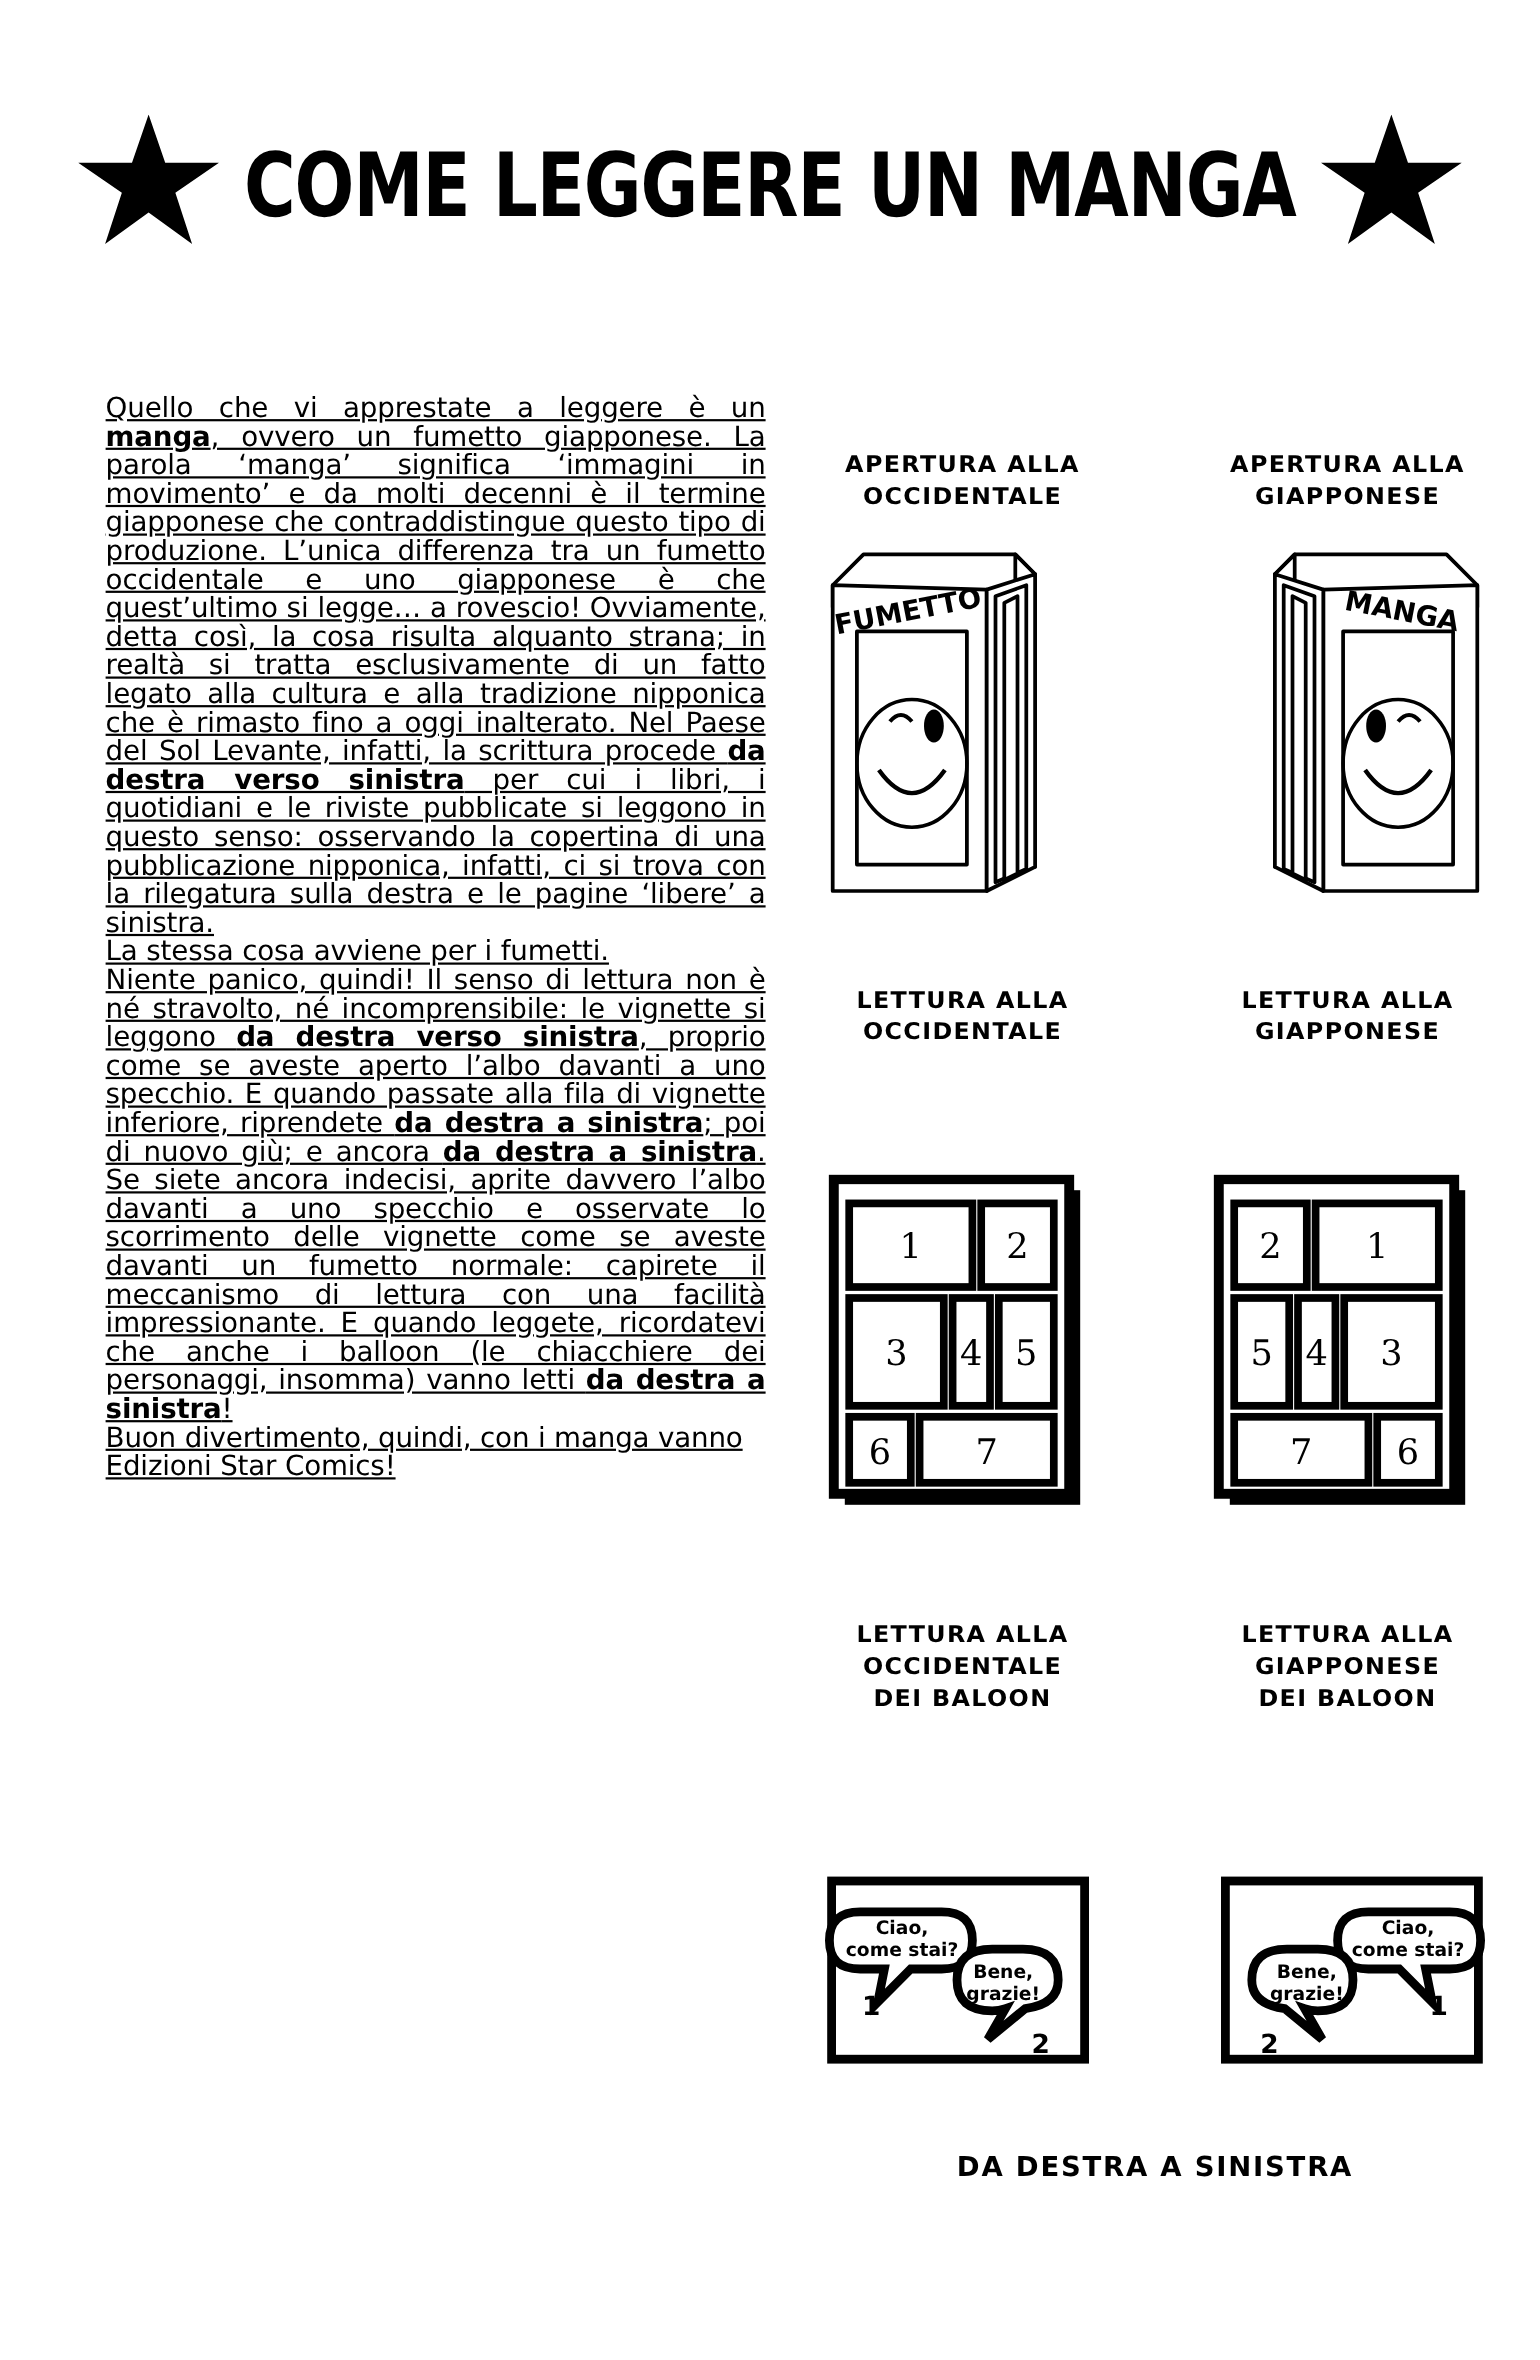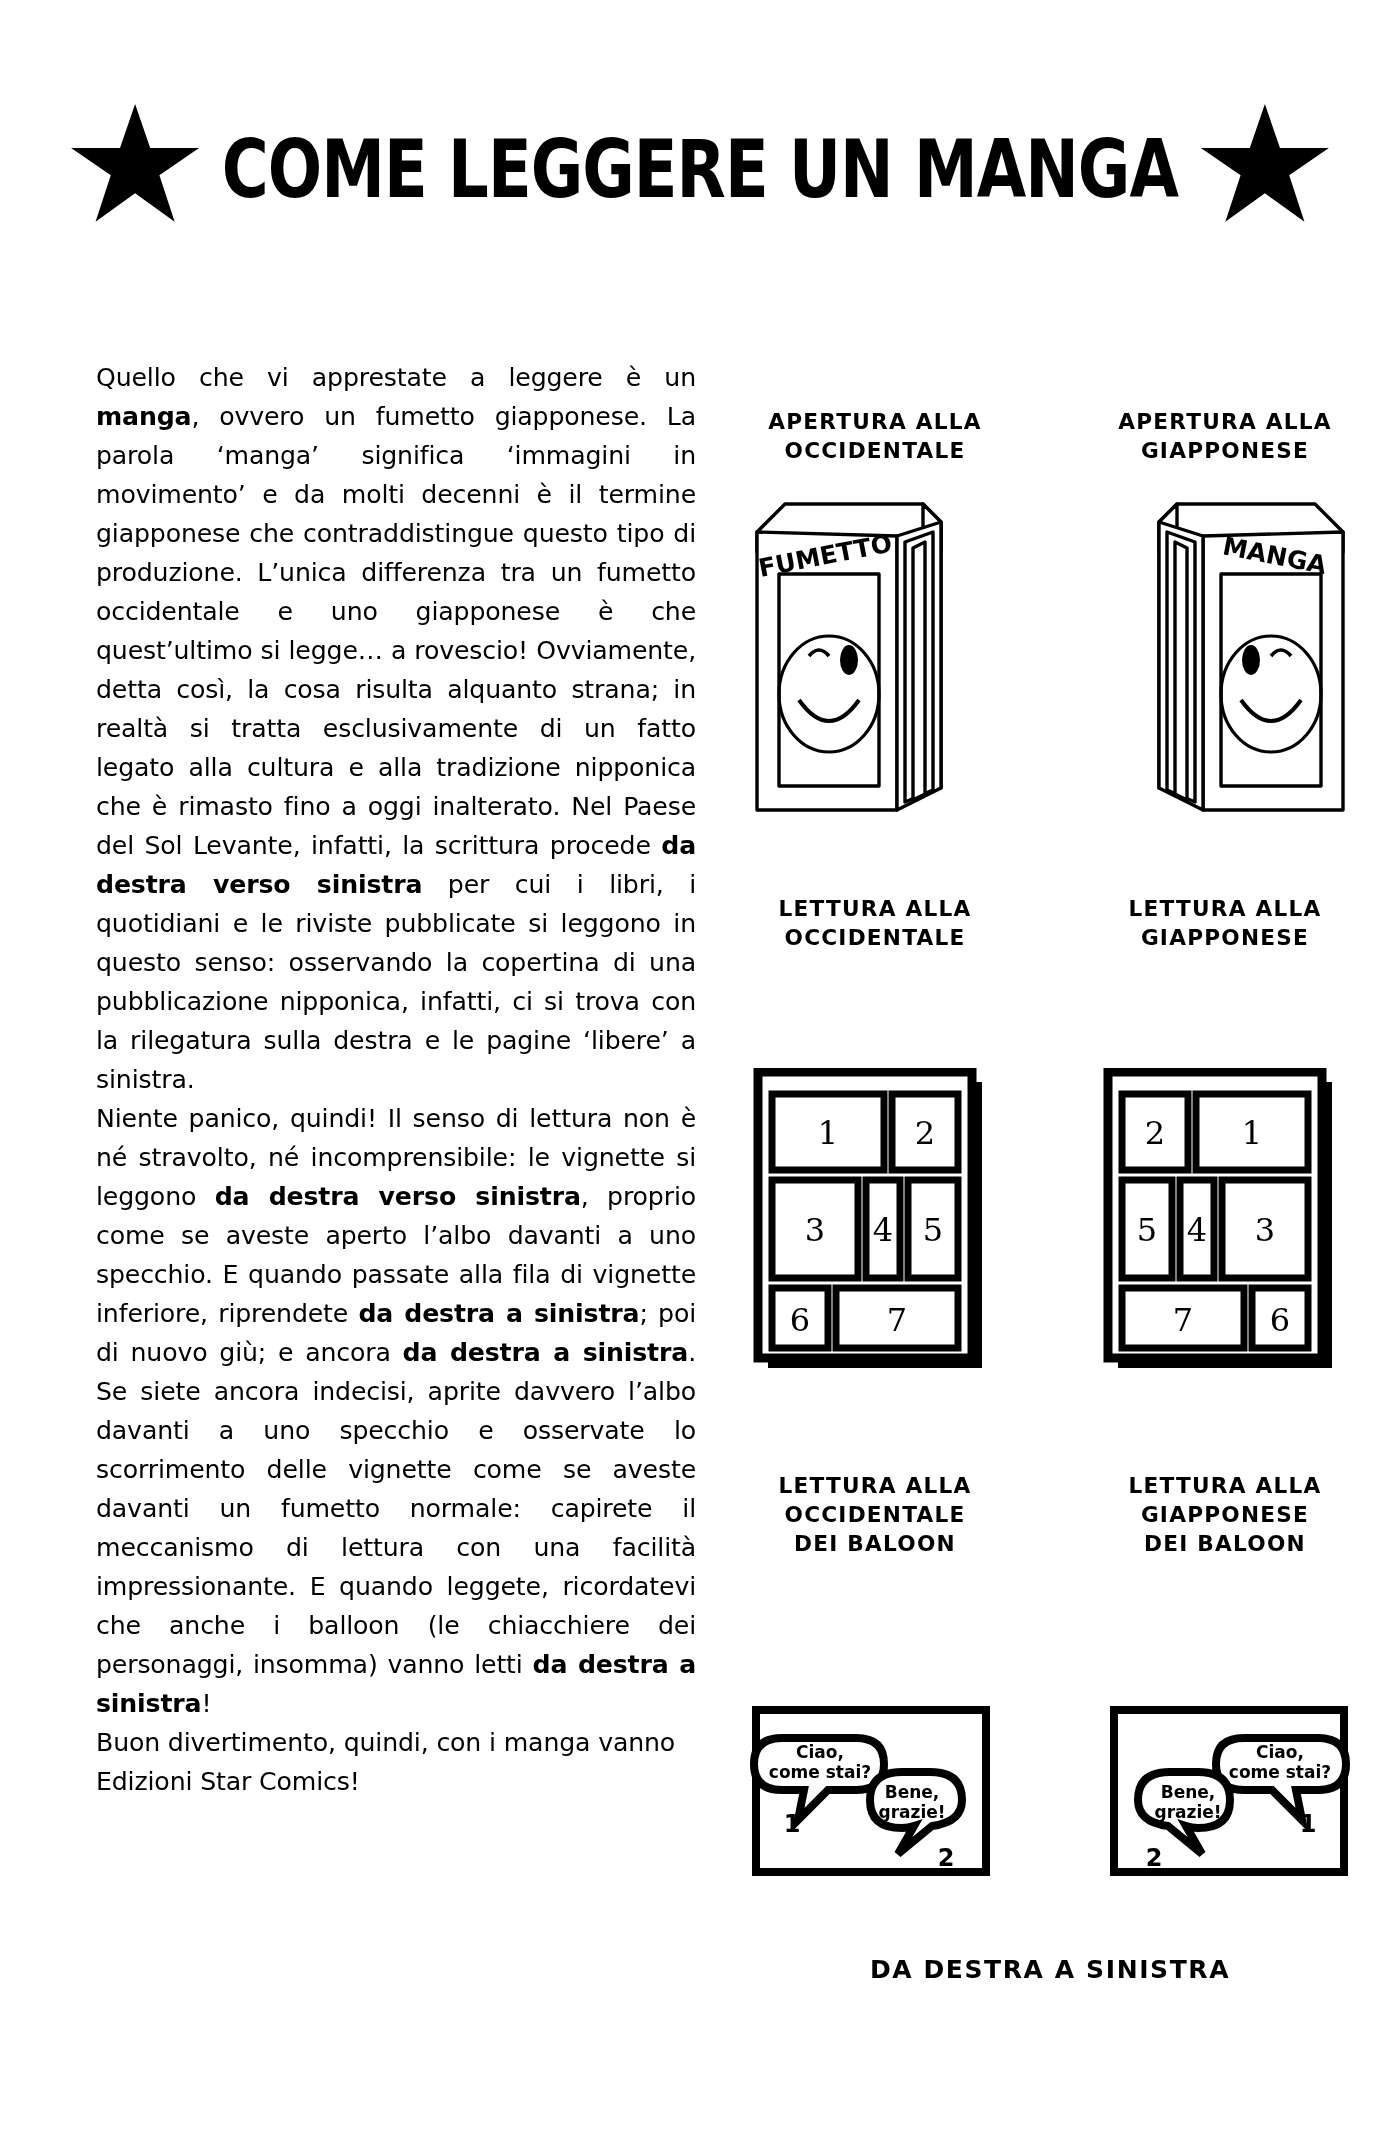--- a/index.html
+++ b/index.html
@@ -29,24 +29,25 @@
     white-space:nowrap;
     line-height:1;
     padding-top:6px;
   }
 
   
   .body-col{
     position:absolute;left:96px;top:358px;width:600px;
     font-family:"DejaVu Sans",sans-serif;
     font-size:25.2px;
-    line-height:39px;
+    line-height:26px;
     text-align:justify;
     text-justify:inter-word;
     letter-spacing:-0.15px;
+    text-decoration:underline;
   }
   .body-col p{margin:0;}
   .body-col b{font-weight:bold;}
   .nojust{text-align:left;}
 
   
   .right-col{position:absolute;left:700px;top:0;width:700px;height:2145px;}
 
   .cap{
     font-family:"DejaVu Sans",sans-serif;
@@ -85,20 +86,21 @@
 <div class="page">
 
   <div class="title-row">
     <div class="star"></div>
     <div class="title-text">COME LEGGERE UN MANGA</div>
     <div class="star"></div>
   </div>
 
   <div class="body-col" id="article-col">
       <p><span>Quello che vi apprestate a leggere è un </span><b>manga</b><span>, ovvero un fumetto giapponese. La parola ‘manga’ significa ‘immagini in movimento’ e da molti decenni è il termine giapponese che contraddistingue questo tipo di produzione. L’unica differenza tra un fumetto occidentale e uno giapponese è che quest’ultimo si legge… a rovescio! Ovviamente, detta così, la cosa risulta alquanto strana; in realtà si tratta esclusivamente di un fatto legato alla cultura e alla tradizione nipponica che è rimasto fino a oggi inalterato. Nel Paese del Sol Levante, infatti, la scrittura procede </span><b>da destra verso sinistra</b><span> per cui i libri, i quotidiani e le riviste pubblicate si leggono in questo senso: osservando la copertina di una pubblicazione nipponica, infatti, ci si trova con la rilegatura sulla destra e le pagine ‘libere’ a sinistra.</span></p>
+      <p class="nojust"><span>La stessa cosa avviene per i fumetti.</span></p>
       <p><span>Niente panico, quindi! Il senso di lettura non è né stravolto, né incomprensibile: le vignette si leggono </span><b>da destra verso sinistra</b><span>, proprio come se aveste aperto l’albo davanti a uno specchio. E quando passate alla fila di vignette inferiore, riprendete </span><b>da destra a sinistra</b><span>; poi di nuovo giù; e ancora </span><b>da destra a sinistra</b><span>. Se siete ancora indecisi, aprite davvero l’albo davanti a uno specchio e osservate lo scorrimento delle vignette come se aveste davanti un fumetto normale: capirete il meccanismo di lettura con una facilità impressionante. E quando leggete, ricordatevi che anche i balloon (le chiacchiere dei personaggi, insomma) vanno letti </span><b>da destra a sinistra</b><span>!</span></p>
       <p class="nojust"><span>Buon divertimento, quindi, con i manga vanno Edizioni Star Comics!</span></p>
     </div>
 
   <div class="right-col">
 
     <div class="hdr-pair" style="top:372px;margin-top:36px;">
       <div class="cap">
         <div>APERTURA ALLA</div>
         <div>OCCIDENTALE</div>

